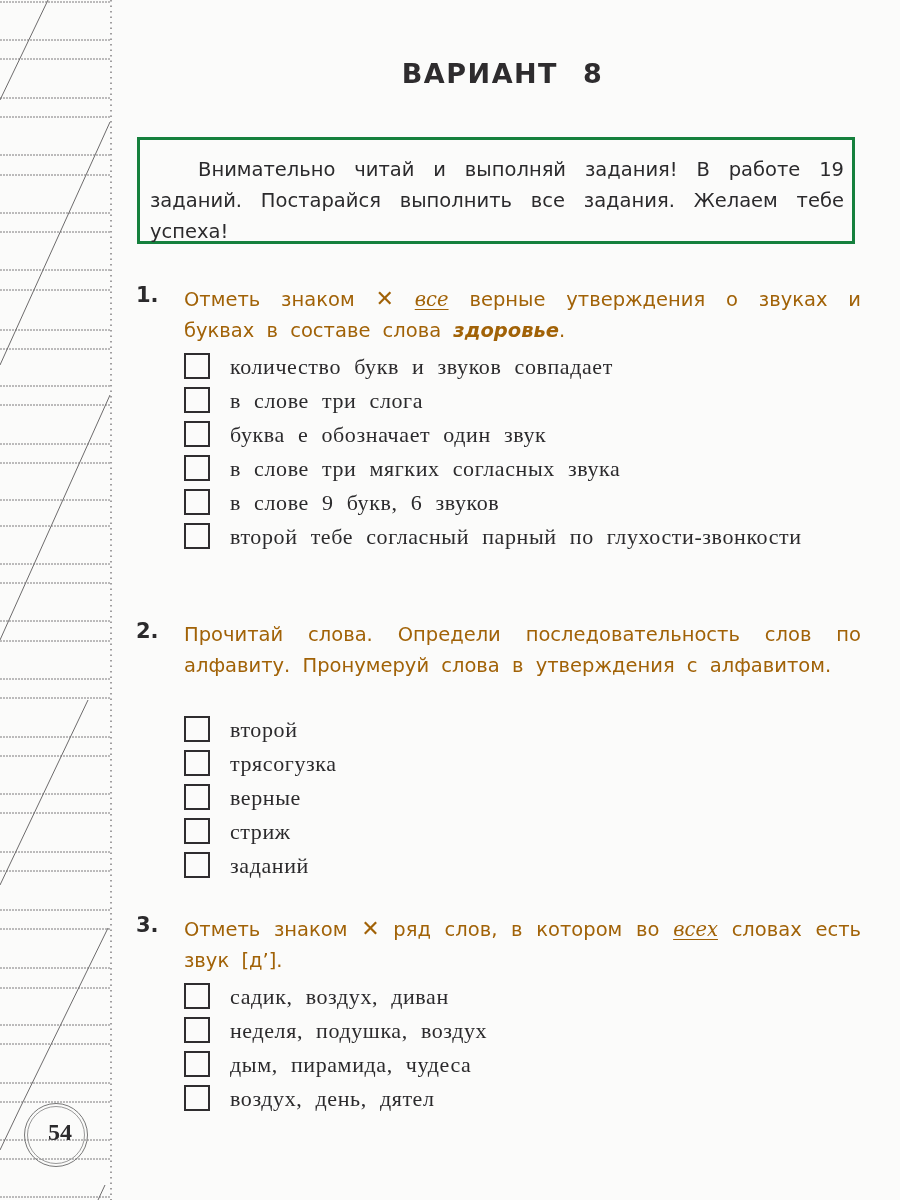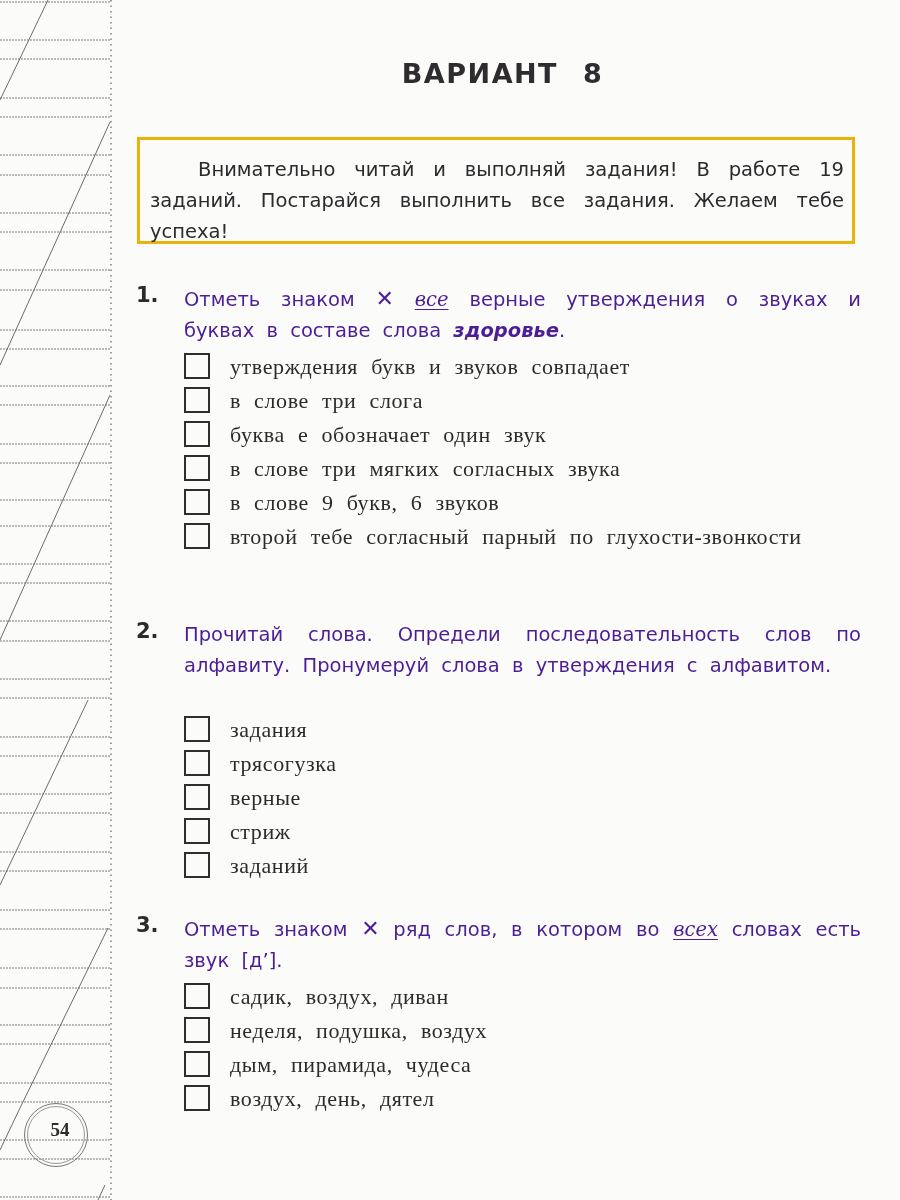--- a/index.html
+++ b/index.html
@@ -13,35 +13,35 @@
   }
   .margin svg { position: absolute; left: 0; top: 0; }
   .title {
     position: absolute; left: 0; width: 1005px; top: 58px;
     text-align: center; font-family: "DejaVu Sans", sans-serif;
     font-weight: bold; font-size: 27px; letter-spacing: 1.5px; color: #2e2c2e;
     word-spacing: 14px;
   }
   .notice {
     position: absolute; left: 137px; top: 137px; width: 718px; height: 107px;
-    border: 3px solid #eab308; box-sizing: border-box;
+    border: 3px solid #15803d; box-sizing: border-box;
     padding: 14px 8px 0 10px;
     font-family: "DejaVu Sans", sans-serif; font-size: 19.5px; line-height: 31px;
     text-align: justify; text-align-last: left; word-spacing: 6px; color: #2b2a2c;
   }
   .notice .indent { display: inline-block; width: 48px; }
   .task { position: absolute; left: 136px; width: 725px; }
   .task-num {
     position: absolute; left: 0; top: 0; font-family: "DejaVu Sans", sans-serif;
     font-weight: bold; font-size: 21px;
   }
   .task-text {
     position: absolute; left: 48px; right: 0; top: 0;
     font-family: "DejaVu Sans", sans-serif; font-size: 19.5px; line-height: 31px;
-    text-align: justify; text-align-last: left; word-spacing: 6px; color: #4c1d95;
+    text-align: justify; text-align-last: left; word-spacing: 6px; color: #a16207;
   }
   .task-text .it { font-style: italic; text-decoration: underline; text-underline-offset: 3px; font-family: "DejaVu Serif", serif; }
   .task-text .bi { font-style: italic; font-weight: bold; font-family: "DejaVu Sans", sans-serif; }
   .xmark { font-size: 22px; font-weight: normal; }
   .options { position: absolute; left: 48px; }
   .opt { position: relative; height: 34px; }
   .cb {
     position: absolute; left: 0; top: 3px; width: 26px; height: 26px;
     border: 2.2px solid #2f2d2f; box-sizing: border-box; background: transparent;
   }
@@ -55,21 +55,21 @@
     position: absolute; left: 24px; top: 1103px; width: 64px; height: 64px;
     border-radius: 50%; border: 1.5px solid #777;
     box-sizing: border-box;
   }
   .pagenum::after {
     content: ""; position: absolute; left: 2px; top: 2px; right: 2px; bottom: 2px;
     border-radius: 50%; border: 1px solid #999;
   }
   .pagenum span {
     position: absolute; left: 0; right: 0; top: 15px; text-align: center;
-    font-family: "Liberation Serif", serif; font-weight: bold; font-size: 19px; color: #2b2a2c; padding-left: 8px;
+    font-family: "Liberation Serif", serif; font-weight: bold; font-size: 24px; color: #2b2a2c; padding-left: 8px;
   }
 </style>
 </head>
 <body>
 
 <div class="margin">
   <svg width="112" height="1200" viewBox="0 0 112 1200">
     <g stroke="#7d7b7c" stroke-width="1" stroke-dasharray="2 1">
       <line x1="0" y1="2" x2="110" y2="2"></line>
       <line x1="0" y1="40" x2="110" y2="40"></line>
@@ -139,21 +139,21 @@
   <div class="task-text">
     <span>Отметь знаком</span>
     <span class="xmark">✕</span>
     <span class="it">все</span>
     <span>верные утверждения о звуках и буквах в составе слова</span>
     <span class="bi">здоровье</span><span>.</span>
   </div>
   <div class="options" style="top:67px;">
     <div class="opt">
         <div class="cb"></div>
-        <span class="opt-label">утверждения букв и звуков совпадает</span>
+        <span class="opt-label">количество букв и звуков совпадает</span>
       </div>
     <div class="opt">
         <div class="cb"></div>
         <span class="opt-label">в слове три слога</span>
       </div>
     <div class="opt">
         <div class="cb"></div>
         <span class="opt-label">буква е обозначает один звук</span>
       </div>
     <div class="opt">
@@ -170,21 +170,21 @@
       </div>
   </div>
 </div>
 
 <div class="task" style="top:619px;">
   <div class="task-num">2.</div>
   <div class="task-text">Прочитай слова. Определи последовательность слов по алфавиту. Пронумеруй слова в утверждения с алфавитом.</div>
   <div class="options" style="top:94px;">
     <div class="opt">
         <div class="cb"></div>
-        <span class="opt-label">задания</span>
+        <span class="opt-label">второй</span>
       </div>
     <div class="opt">
         <div class="cb"></div>
         <span class="opt-label">трясогузка</span>
       </div>
     <div class="opt">
         <div class="cb"></div>
         <span class="opt-label">верные</span>
       </div>
     <div class="opt">

